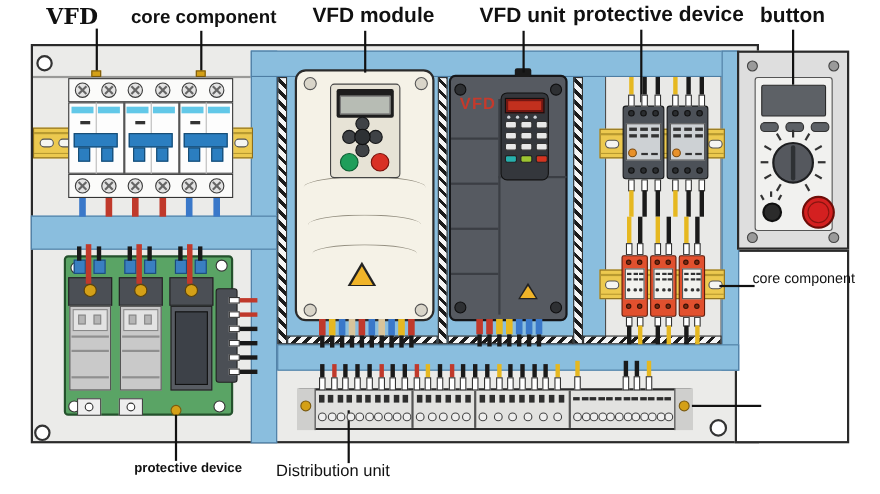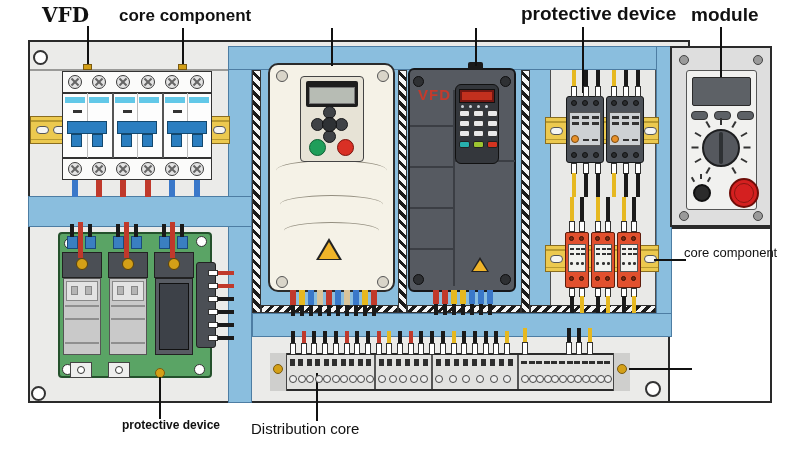--- a/index.html
+++ b/index.html
@@ -166,25 +166,27 @@
   <div class="pline" style="left:475px;top:28px;width:2px;height:38px;"></div>
   <div class="pline" style="left:582px;top:27px;width:2px;height:66px;"></div>
   <div class="pline" style="left:720px;top:27px;width:2px;height:50px;"></div>
   <div class="pline" style="left:654px;top:259px;width:32px;height:2px;"></div>
   <div class="pline" style="left:629px;top:368px;width:63px;height:2px;"></div>
   <div class="pline" style="left:159px;top:377px;width:2px;height:42px;"></div>
   <div class="pline" style="left:316px;top:373px;width:2px;height:48px;"></div>
 
   <div class="lbl" style="left:42px;top:3px;font-size:20px;font-family:'DejaVu Serif',serif;">VFD</div>
   <div class="lbl" style="left:119px;top:6px;font-size:17px;">core component</div>
+  <div class="lbl" style="left:284px;top:4px;font-size:19px;">VFD module</div>
+  <div class="lbl" style="left:436px;top:4px;font-size:19px;">VFD unit</div>
   <div class="lbl" style="left:521px;top:3px;font-size:19px;">protective device</div>
-  <div class="lbl" style="left:691px;top:4px;font-size:19px;">module</div>
+  <div class="lbl" style="left:691px;top:4px;font-size:19px;">button</div>
   <div class="lbl" style="left:684px;top:245px;font-size:13px;font-weight:normal;">core component</div>
   <div class="lbl" style="left:122px;top:418px;font-size:12px;">protective device</div>
-  <div class="lbl" style="left:251px;top:420px;font-size:15px;font-weight:normal;">Distribution core</div>
+  <div class="lbl" style="left:251px;top:420px;font-size:15px;font-weight:normal;">Distribution unit</div>
 <div class=" abs" style="left: 87px; top: 93px; width: 1px; height: 65px; background: rgb(187, 187, 187);"></div>
     <div class=" abs" style="left: 65px; top: 97px; width: 20px; height: 6px; background: rgb(98, 200, 232);"></div>
     <div class=" abs" style="left: 89px; top: 97px; width: 20px; height: 6px; background: rgb(98, 200, 232);"></div>
     <div class=" abs" style="left: 73px; top: 110px; width: 9px; height: 3px; background: rgb(51, 51, 51);"></div>
     <div class=" abs" style="left: 67px; top: 121px; width: 40px; height: 13px; background: rgb(43, 126, 192); border: 1.5px solid rgb(20, 72, 110);"></div>
     <div class=" abs" style="left: 71px; top: 134px; width: 11px; height: 13px; background: rgb(43, 126, 192); border: 1.5px solid rgb(20, 72, 110);"></div>
     <div class=" abs" style="left: 92px; top: 134px; width: 11px; height: 13px; background: rgb(43, 126, 192); border: 1.5px solid rgb(20, 72, 110);"></div>
     <div class=" abs" style="left: 112px; top: 93px; width: 1.5px; height: 65px; background: rgb(85, 85, 85);"></div>
     <div class=" abs" style="left: 137px; top: 93px; width: 1px; height: 65px; background: rgb(187, 187, 187);"></div>
     <div class=" abs" style="left: 115px; top: 97px; width: 20px; height: 6px; background: rgb(98, 200, 232);"></div>

